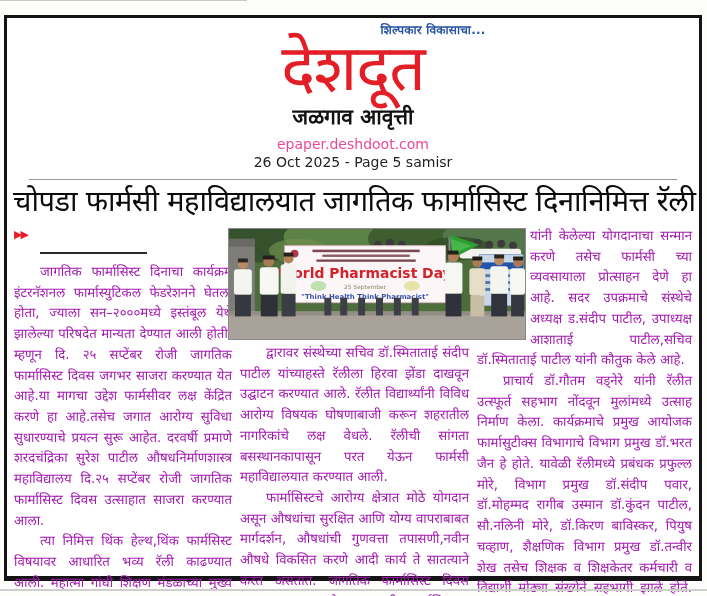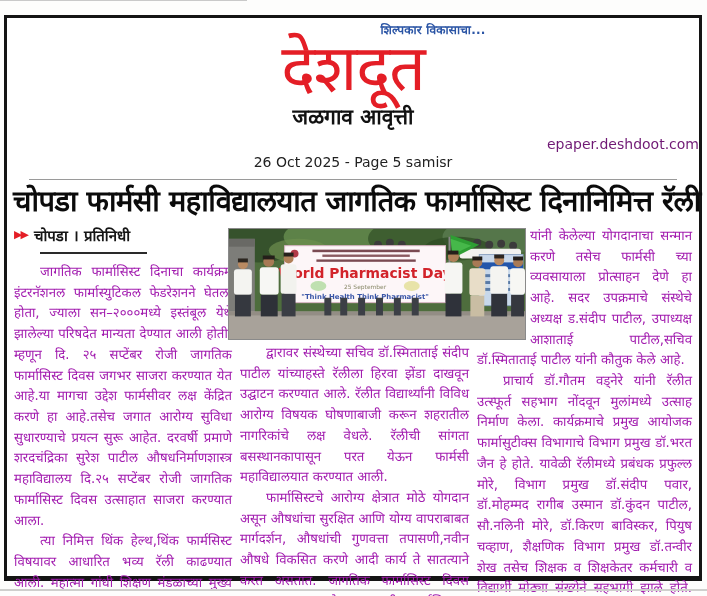--- a/index.html
+++ b/index.html
@@ -19,26 +19,26 @@
   .masthead{position:relative;text-align:center;padding-top:5px;}
   .tagline{
     font-size:12px;font-weight:bold;color:#2b55a5;
     padding-left:160px;letter-spacing:.2px;line-height:14px;
   }
   .logo{
     font-size:64px;line-height:70px;font-weight:normal;color:#e41e26;
     letter-spacing:-1px;margin-top:-4px;
   }
   .edition{font-size:21px;font-weight:bold;color:#111;line-height:26px;margin-top:1px;}
-  .website{font-size:14px;color:#701a75;line-height:18px;margin-top:5px;text-align:right;}
+  .website{font-size:14px;color:#ec4899;line-height:18px;margin-top:5px;}
   .dateline{font-size:14px;color:#222;line-height:18px;}
   .head-rule{border-top:1px solid #9a9a9a;margin:8px 22px 0 22px;height:0;}
   
   .headline{
-    font-size:29px;font-weight:bold;color:#0b0b0b;text-align:left;
+    font-size:29px;font-weight:normal;color:#0b0b0b;text-align:left;
     letter-spacing:-.5px;line-height:36px;margin:3px 6px 0 6px;white-space:nowrap;
   }
   
   .body-region{position:relative;margin-top:7px;height:352px;}
   .col{position:absolute;top:0;}
   .col-1{left:7px;width:218px;}
   .col-2{left:233px;width:229px;}
   .col-3{left:470px;width:215px;}
   .byline{display:flex;align-items:center;gap:7px;font-size:15px;font-weight:bold;color:#151515;line-height:20px;}
   .byline-arrows{color:#e41e26;font-size:11px;letter-spacing:-2px;transform:translateY(-1px);}
@@ -73,21 +73,20 @@
 
   <div class="head-rule"></div>
 
   <div class="headline">चोपडा फार्मसी महाविद्यालयात जागतिक फार्मासिस्ट दिनानिमित्त रॅली</div>
 
   <div class="body-region">
 
     <div class="col col-1">
       <div class="byline">
         <span class="byline-arrows">▶▶</span>
-        <span>चोपडा । प्रतिनिधी</span>
       </div>
       <div class="byline-rule"></div>
       <p class="para">जागतिक फार्मासिस्ट दिनाचा कार्यक्रम इंटरनॅशनल फार्मास्युटिकल फेडरेशनने घेतला होता, ज्याला सन–२०००मध्ये इस्तंबूल येथे झालेल्या परिषदेत मान्यता देण्यात आली होती, म्हणून दि. २५ सप्टेंबर रोजी जागतिक फार्मासिस्ट दिवस जगभर साजरा करण्यात येत आहे.या मागचा उद्देश फार्मसीवर लक्ष केंद्रित करणे हा आहे.तसेच जगात आरोग्य सुविधा सुधारण्याचे प्रयत्न सुरू आहेत. दरवर्षी प्रमाणे शरदचंद्रिका सुरेश पाटील औषधनिर्माणशास्त्र महाविद्यालय दि.२५ सप्टेंबर रोजी जागतिक फार्मासिस्ट दिवस उत्साहात साजरा करण्यात आला.</p>
       <p class="para">त्या निमित्त थिंक हेल्थ,थिंक फार्मसिस्ट विषयावर आधारित भव्य रॅली काढण्यात आली. महात्मा गांधी शिक्षण मंडळाच्या मुख्य प्रवेश</p>
     </div>
 
     <div class="photo">
       <svg viewBox="0 0 298 112" preserveAspectRatio="none">
 
         <rect x="0" y="0" width="298" height="90" fill="#4e6d3d"></rect>

